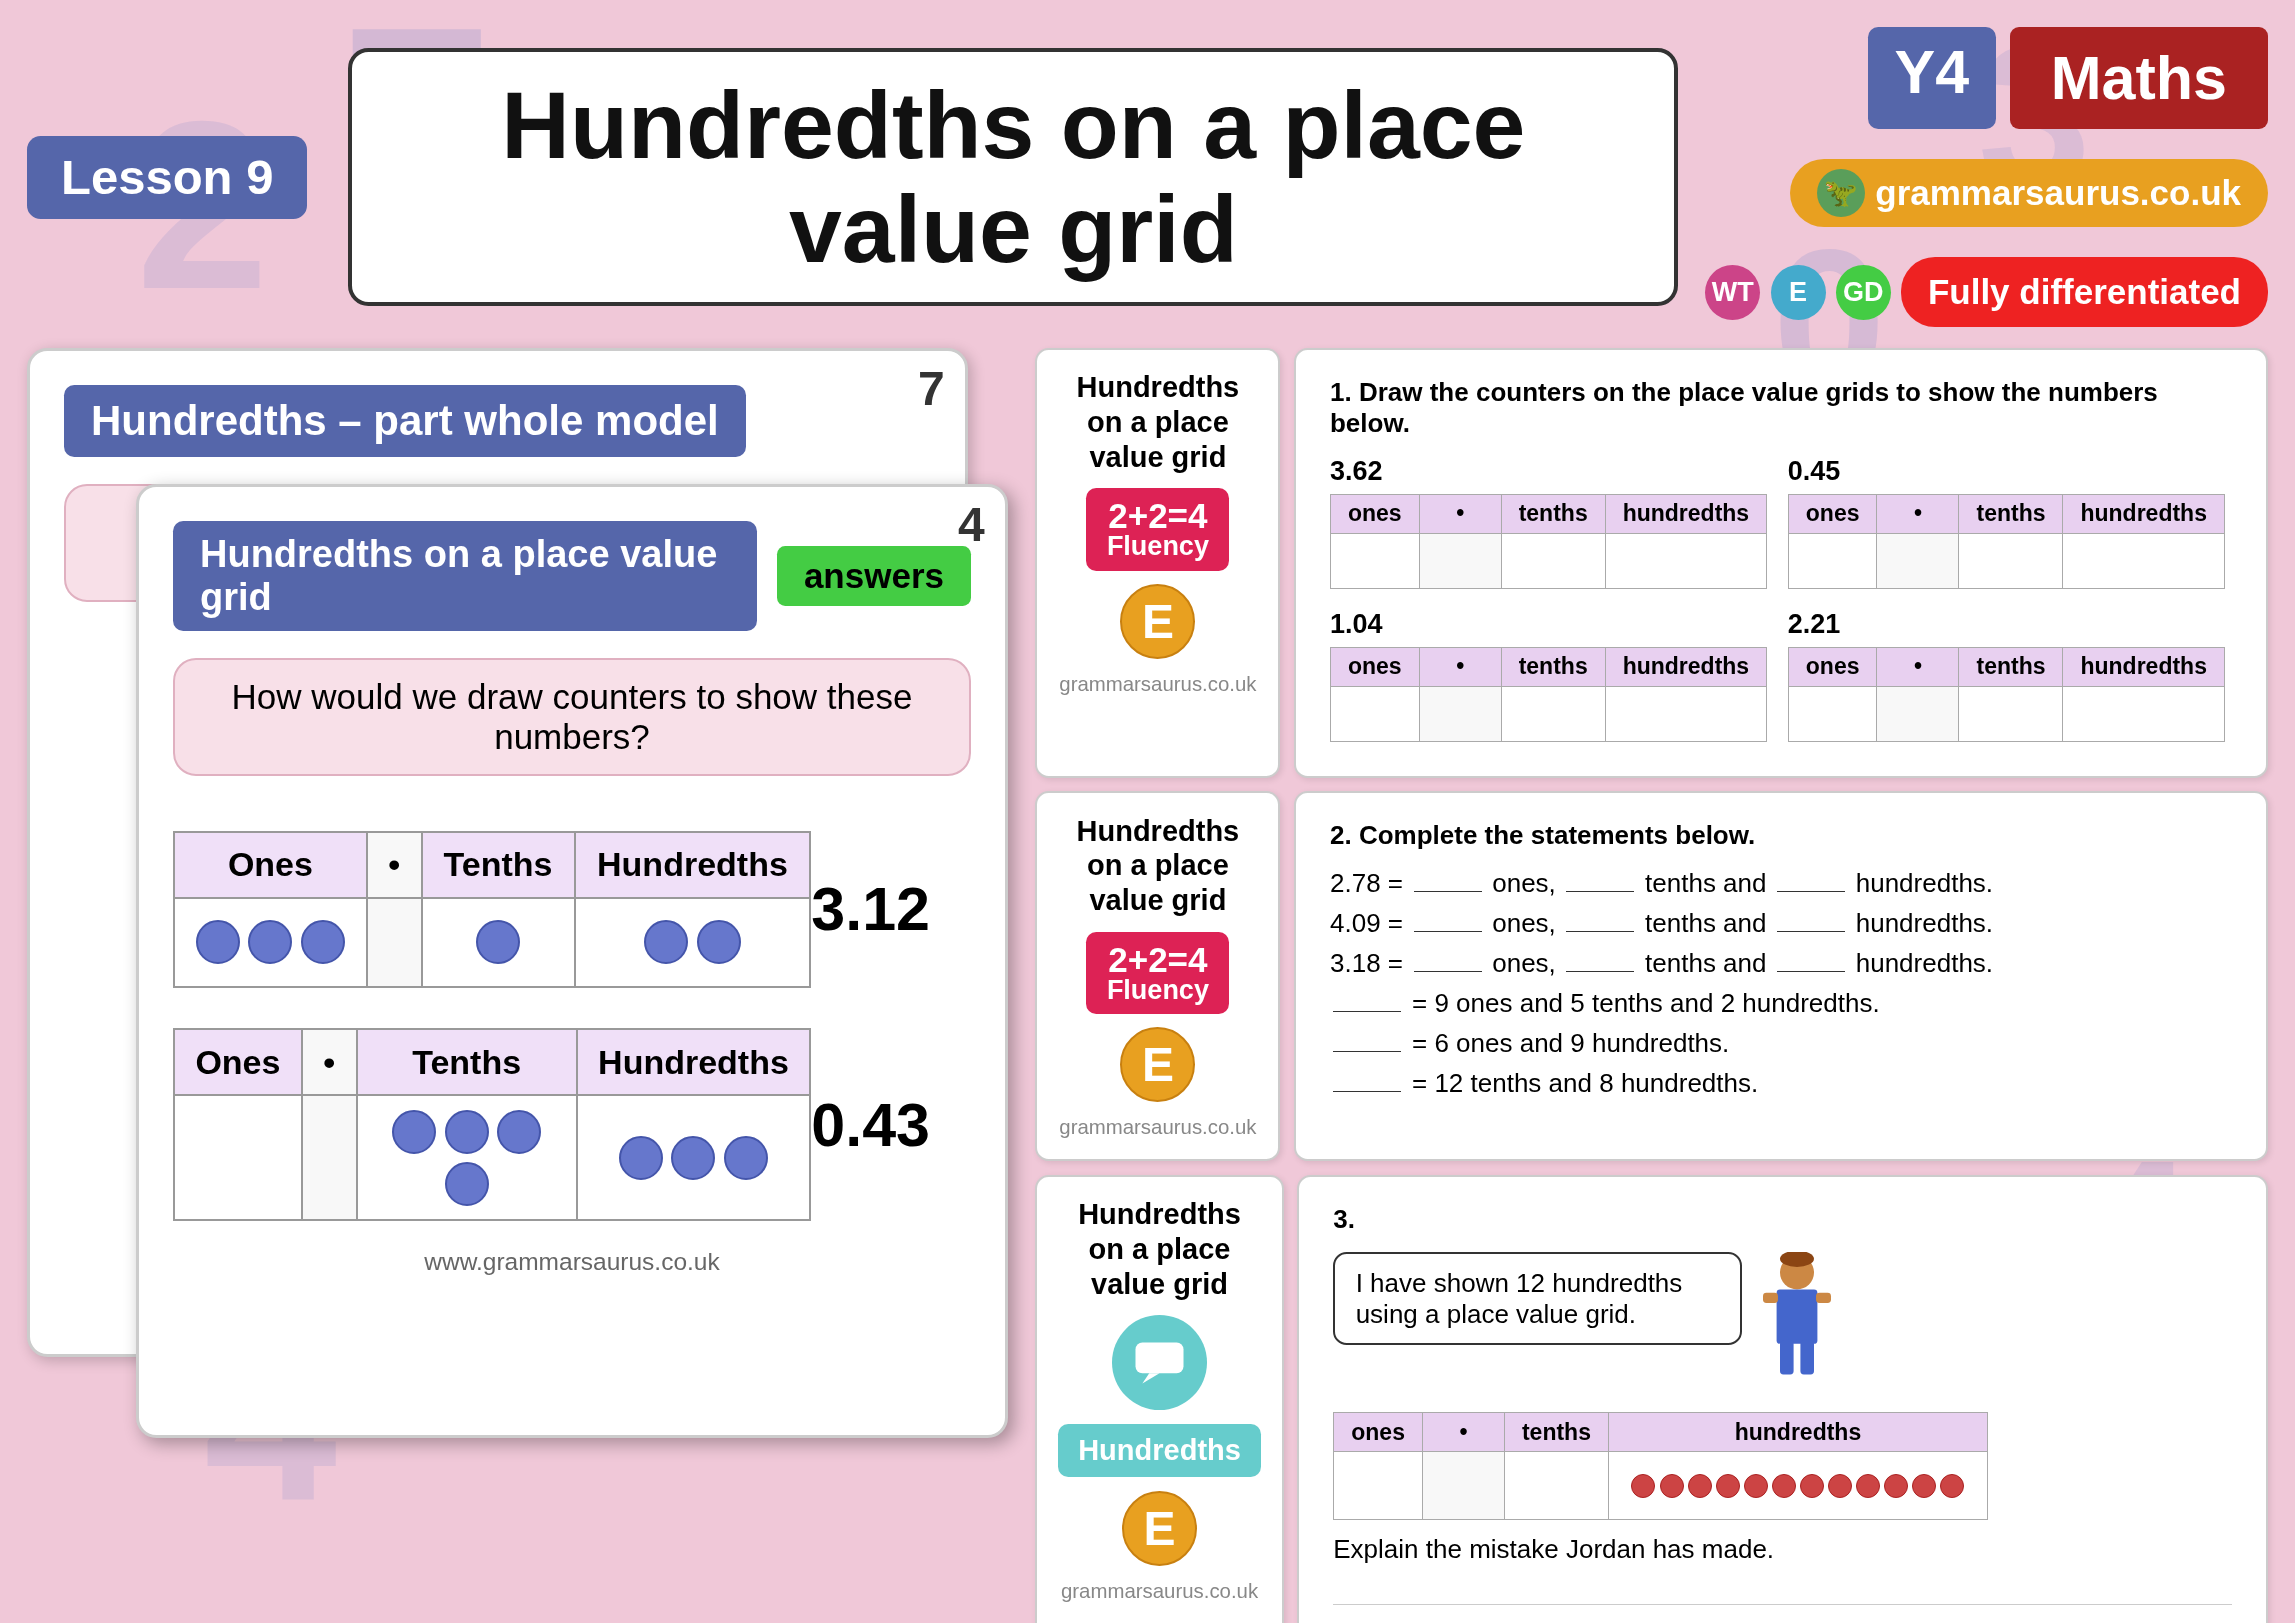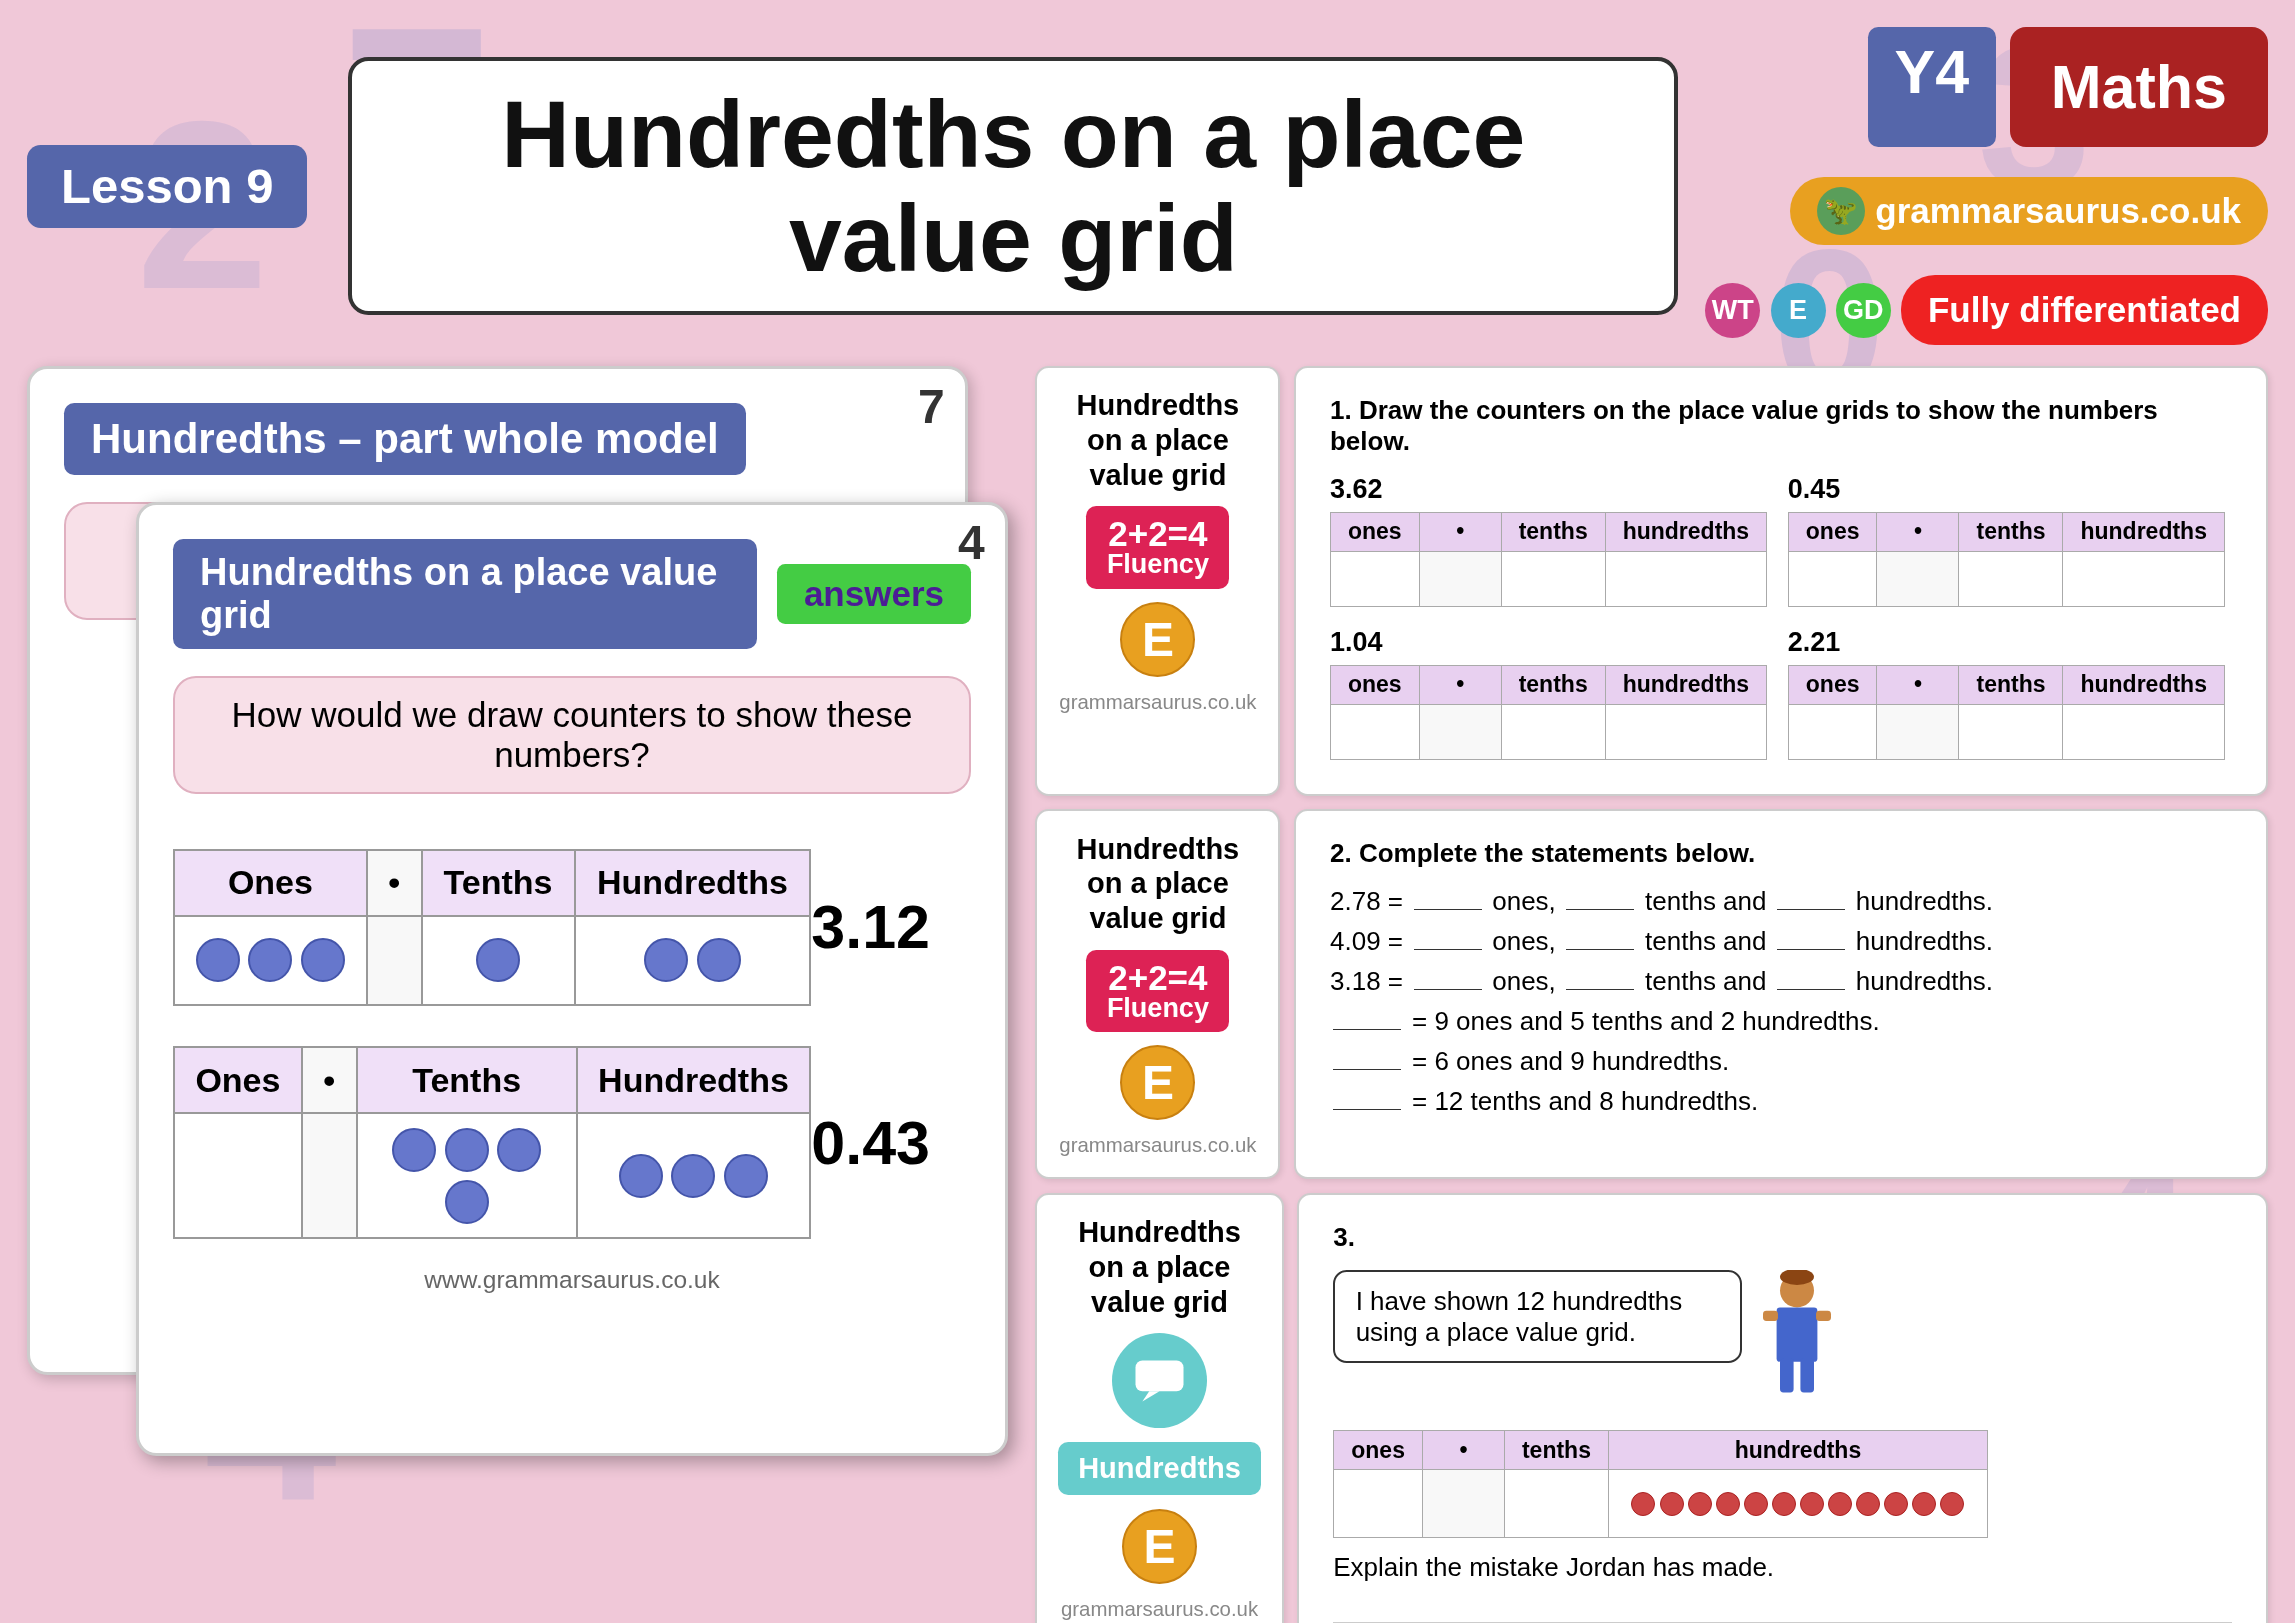--- a/index.html
+++ b/index.html
@@ -88,22 +88,22 @@
       font-size: 61px;
       font-weight: bold;
       padding: 10.2px 27px;
       border-radius: 10.2px;
     }
     .maths-badge {
       background: #aa2222;
       color: white;
       font-size: 61px;
       font-weight: bold;
-      padding: 25px 41px;
-      border-radius: 16px;
+      padding: 16px 41px;
+      border-radius: 9px;
     }
 
     .website-badge {
       background: #e8a020;
       color: white;
       font-size: 35px;
       font-weight: bold;
       padding: 10.2px 27px;
       border-radius: 34px;
       display: flex;
@@ -254,21 +254,21 @@
       background: #5566aa;
       color: white;
       font-size: 38px;
       font-weight: bold;
       padding: 12.3px 27px;
       border-radius: 10.2px;
     }
 
     .answers-btn {
       background: #44cc44;
-      color: #4c1d95;
+      color: #000000;
       font-size: 35px;
       font-weight: bold;
       padding: 10.2px 27px;
       border-radius: 8.2px;
     }
 
     .place-value-table {
       width: 100%;
       border-collapse: collapse;
       margin: 13.6px 0;

